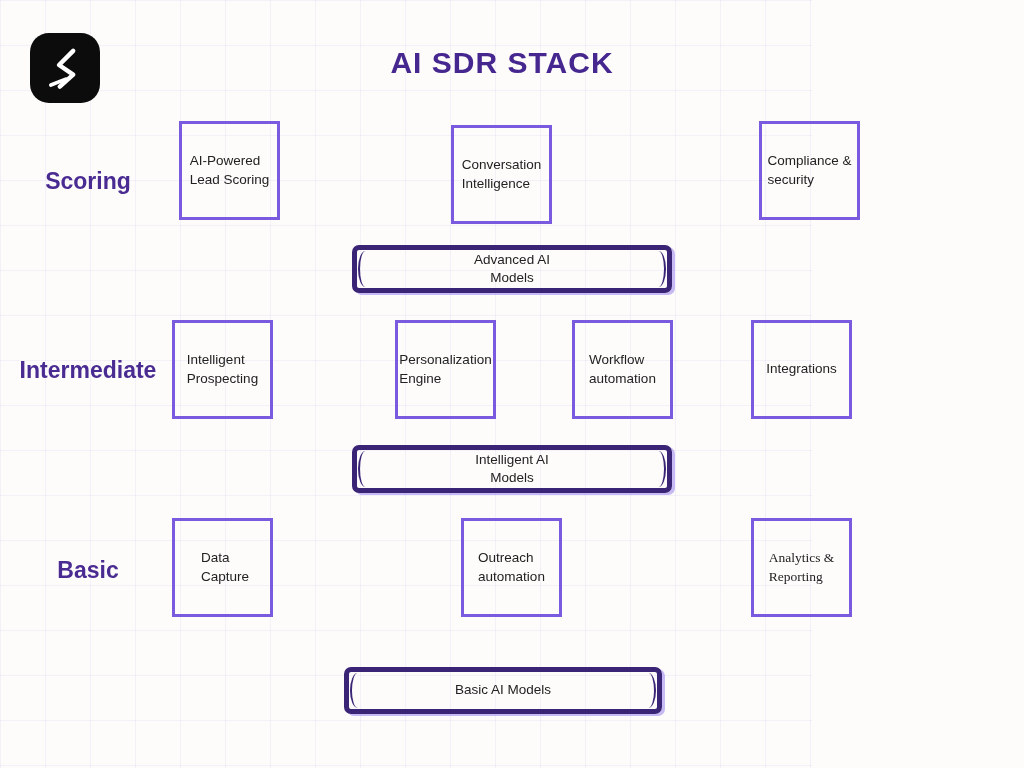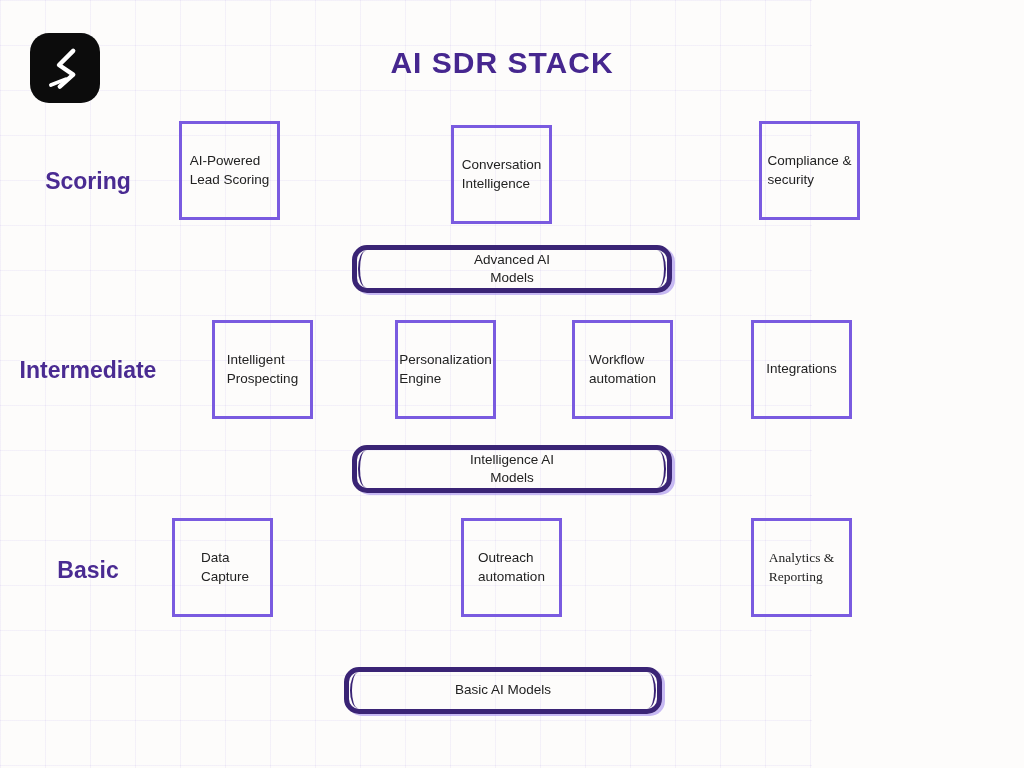--- a/index.html
+++ b/index.html
@@ -38,21 +38,21 @@
     position:absolute;width:101px;height:99px;box-sizing:border-box;
     border:3px solid #7a5be0;background:transparent;
     display:flex;align-items:center;justify-content:center;
   }
   .box-text{
     font-size:13.5px;line-height:1.4;color:#222222;text-align:left;
     white-space:pre-line;
   }
   .bar{
     position:absolute;box-sizing:border-box;height:48px;
-    border:5px solid #3a2475;border-radius:15px;
+    border:5px solid #3a2475;border-radius:7px;
     box-shadow:3px 2px 0 rgba(146,117,235,0.5);
     display:flex;align-items:center;justify-content:center;
   }
   .bar::before{
     content:"";position:absolute;left:1px;top:1px;bottom:1px;width:13px;
     border-left:2px solid #3a2475;border-radius:50%;
   }
   .bar::after{
     content:"";position:absolute;right:1px;top:1px;bottom:1px;width:13px;
     border-right:2px solid #3a2475;border-radius:50%;
@@ -91,38 +91,38 @@
   <div class="box" style="left:759px;top:121px;">
     <span class="box-text">Compliance &amp;
 security</span>
   </div>
 
   <div class="bar" style="left:352px;top:245px;width:320px;">
     <span class="bar-text">Advanced AI
 Models</span>
   </div>
 
-  <div class="box" style="left:172px;top:320px;margin-left:40px;">
+  <div class="box" style="left:172px;top:320px;">
     <span class="box-text">Intelligent
 Prospecting</span>
   </div>
   <div class="box" style="left:395px;top:320px;">
     <span class="box-text">Personalization
 Engine</span>
   </div>
   <div class="box" style="left:572px;top:320px;">
     <span class="box-text">Workflow
 automation</span>
   </div>
   <div class="box" style="left:751px;top:320px;">
     <span class="box-text">Integrations</span>
   </div>
 
   <div class="bar" style="left:352px;top:445px;width:320px;">
-    <span class="bar-text">Intelligence AI
+    <span class="bar-text">Intelligent AI
 Models</span>
   </div>
 
   <div class="box" style="left:172px;top:518px;padding-left:26px;">
     <span class="box-text">Data Capture</span>
   </div>
   <div class="box" style="left:461px;top:518px;">
     <span class="box-text">Outreach
 automation</span>
   </div>

